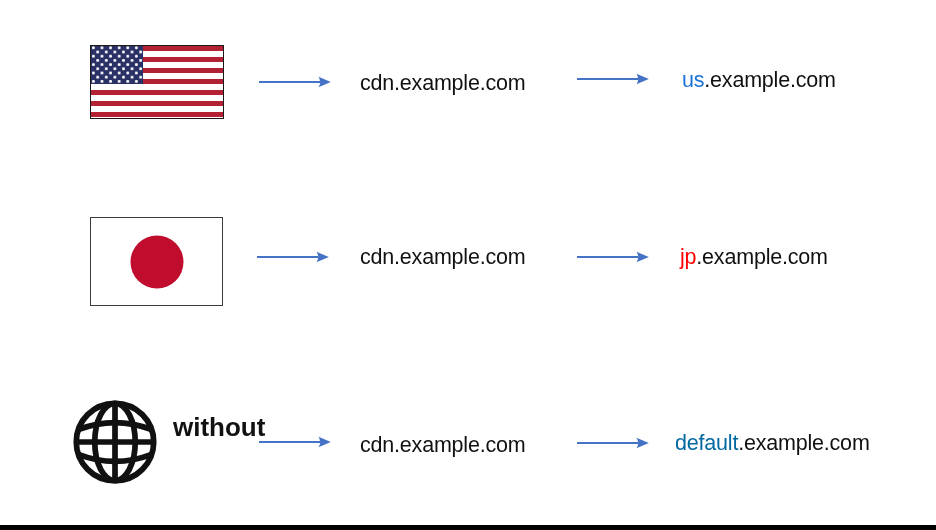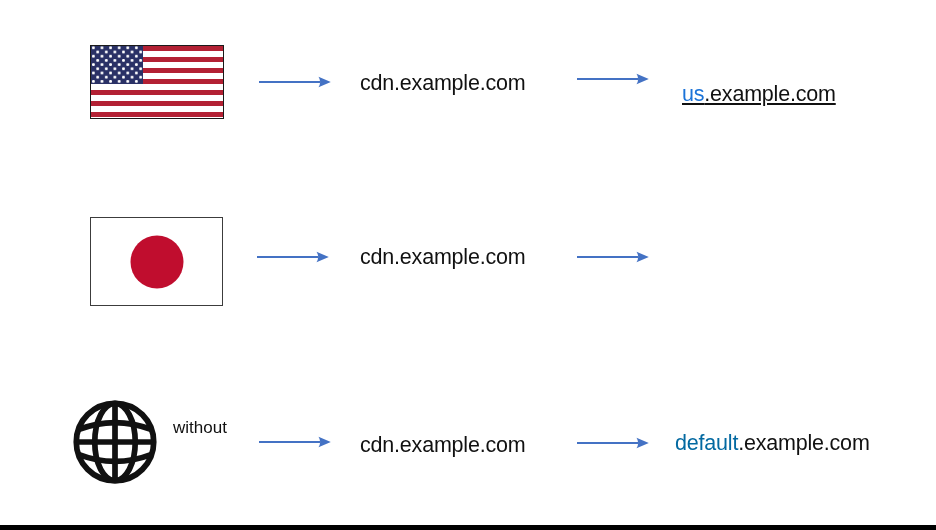--- a/index.html
+++ b/index.html
@@ -10,30 +10,30 @@
   .txt{
     position:absolute;font-size:21.5px;line-height:24px;color:#111111;
     white-space:nowrap;letter-spacing:-0.2px;
   }
   .arrow{position:absolute;display:block;}
   
   .r1-flag{left:90px;top:45px;}
   .r1-a1{left:258px;top:75px;}
   .r1-cdn{left:360px;top:71px;}
   .r1-a2{left:576px;top:72px;}
-  .r1-tgt{left:682px;top:82px;text-decoration:underline;}
+  .r1-tgt{left:682px;top:68px;}
   
   .r2-flag{left:90px;top:217px;}
   .r2-a1{left:256px;top:250px;}
   .r2-cdn{left:360px;top:245px;}
   .r2-a2{left:576px;top:250px;}
   .r2-tgt{left:680px;top:245px;}
   
   .r3-globe{left:71px;top:398px;position:absolute;}
-  .r3-label{left:173px;top:413px;position:absolute;font-size:17px;line-height:29px;color:#111111;}
+  .r3-label{left:173px;top:413px;position:absolute;font-size:26px;line-height:29px;color:#111111;font-weight:bold;}
   .r3-a1{left:258px;top:435px;}
   .r3-cdn{left:360px;top:433px;}
   .r3-a2{left:576px;top:436px;}
   .r3-tgt{left:675px;top:431px;}
   
   .flag-us{
     position:absolute;width:134px;height:74px;box-sizing:border-box;
     border:1.5px solid #1a1a1a;
     background:repeating-linear-gradient(180deg,#b32134 0 5.46px,#ffffff 5.46px 10.92px);
   }
@@ -96,20 +96,23 @@
     <path d="M60.5 1.8 L72.8 7 L60.5 12.2 Q63.8 7 60.5 1.8 Z" fill="#4472c4"></path>
   </svg>
 
   <div class="txt r2-cdn">cdn.example.com</div>
 
   <svg class="arrow r2-a2" width="74" height="14" viewBox="0 0 74 14">
     <line x1="1" y1="7" x2="62" y2="7" stroke="#4472c4" stroke-width="1.8"></line>
     <path d="M60.5 1.8 L72.8 7 L60.5 12.2 Q63.8 7 60.5 1.8 Z" fill="#4472c4"></path>
   </svg>
 
+  <div class="txt r2-tgt">
+    <span class="pfx-1">jp</span><span>.example.com</span>
+  </div>
 
   <svg class="r3-globe" width="88" height="88" viewBox="0 0 100 100">
     <g fill="none" stroke="#111111" stroke-width="6.5">
       <circle cx="50" cy="50" r="44"></circle>
       <ellipse cx="50" cy="50" rx="23" ry="44"></ellipse>
       <line x1="50" y1="6" x2="50" y2="94"></line>
       <line x1="6" y1="50" x2="94" y2="50"></line>
       <path d="M 8.3 36 Q 50 20 91.7 36"></path>
       <path d="M 8.3 64 Q 50 80 91.7 64"></path>
     </g>

